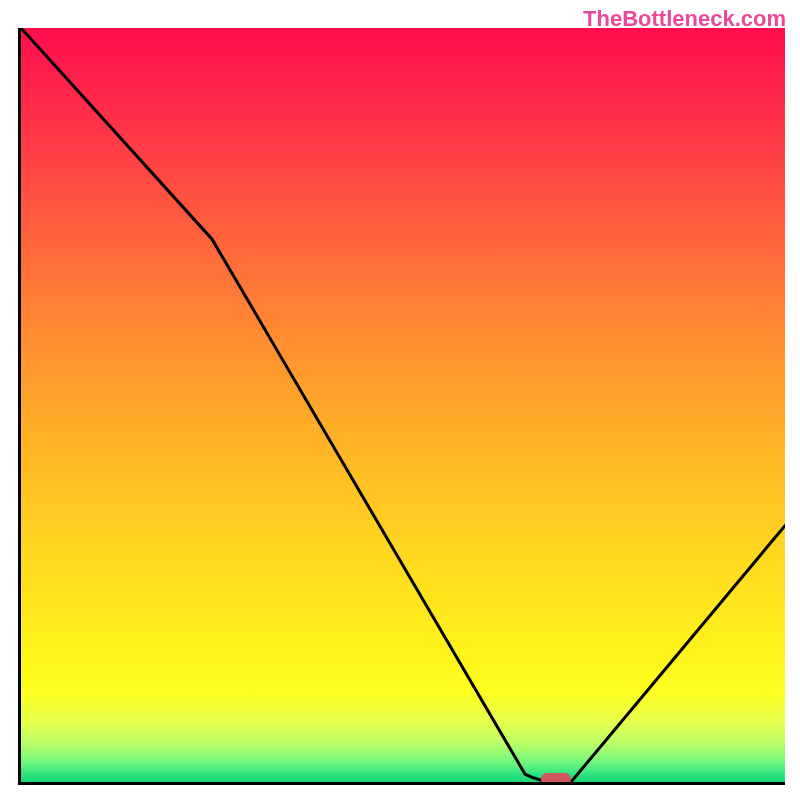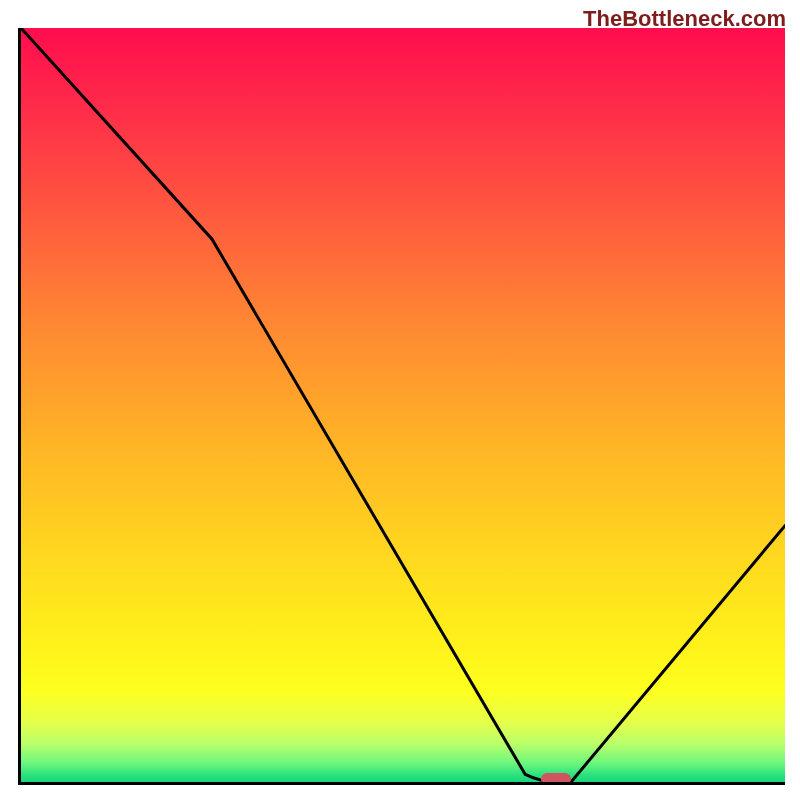--- a/index.html
+++ b/index.html
@@ -10,21 +10,21 @@
     position: relative;
     font-family: Arial, sans-serif;
     background: #fff;
   }
   .watermark {
     position: absolute;
     top: 6px;
     right: 14px;
     font-size: 22px;
     font-weight: bold;
-    color: #7f1d1d;
+    color: #ec4899;
     z-index: 10;
   }
   .plot-area {
     position: absolute;
     left: 18px;
     top: 28px;
     width: 764px;
     height: 754px;
     border-left: 3px solid #000;
     border-bottom: 3px solid #000;

